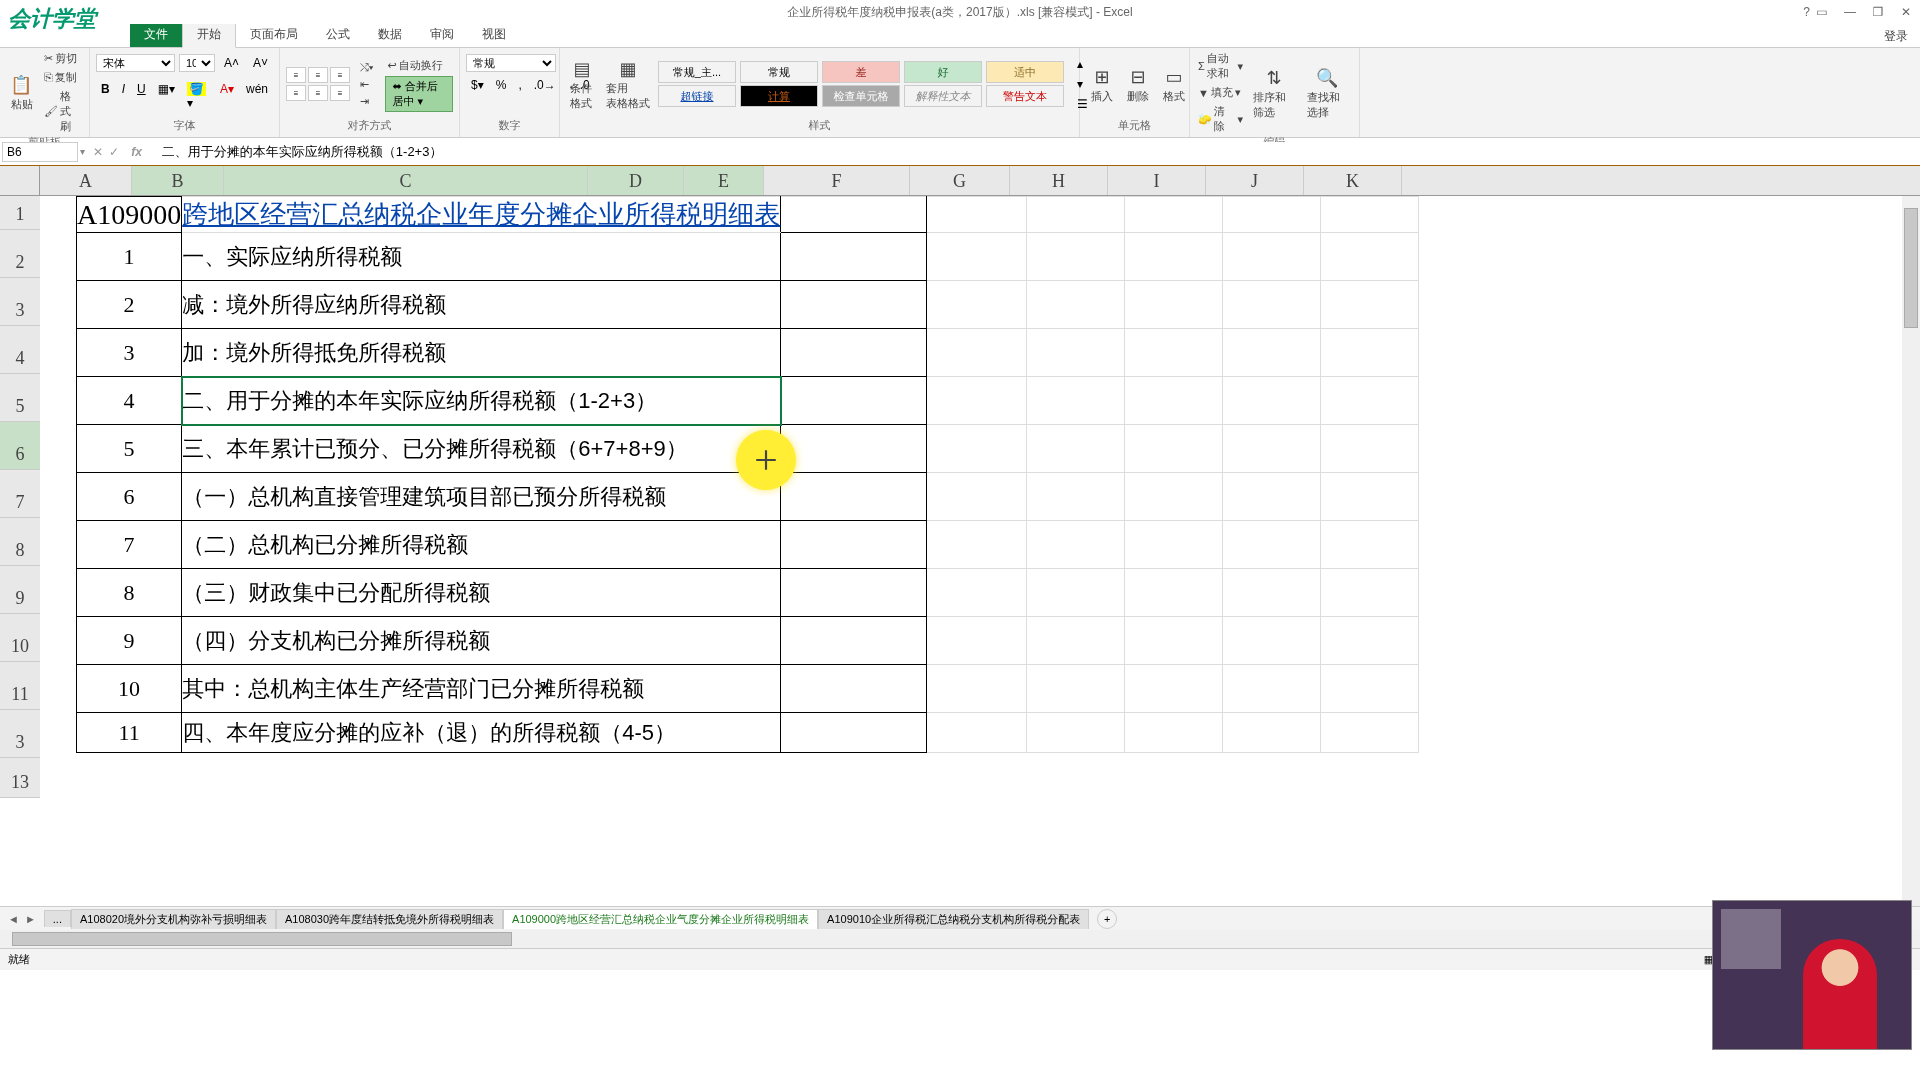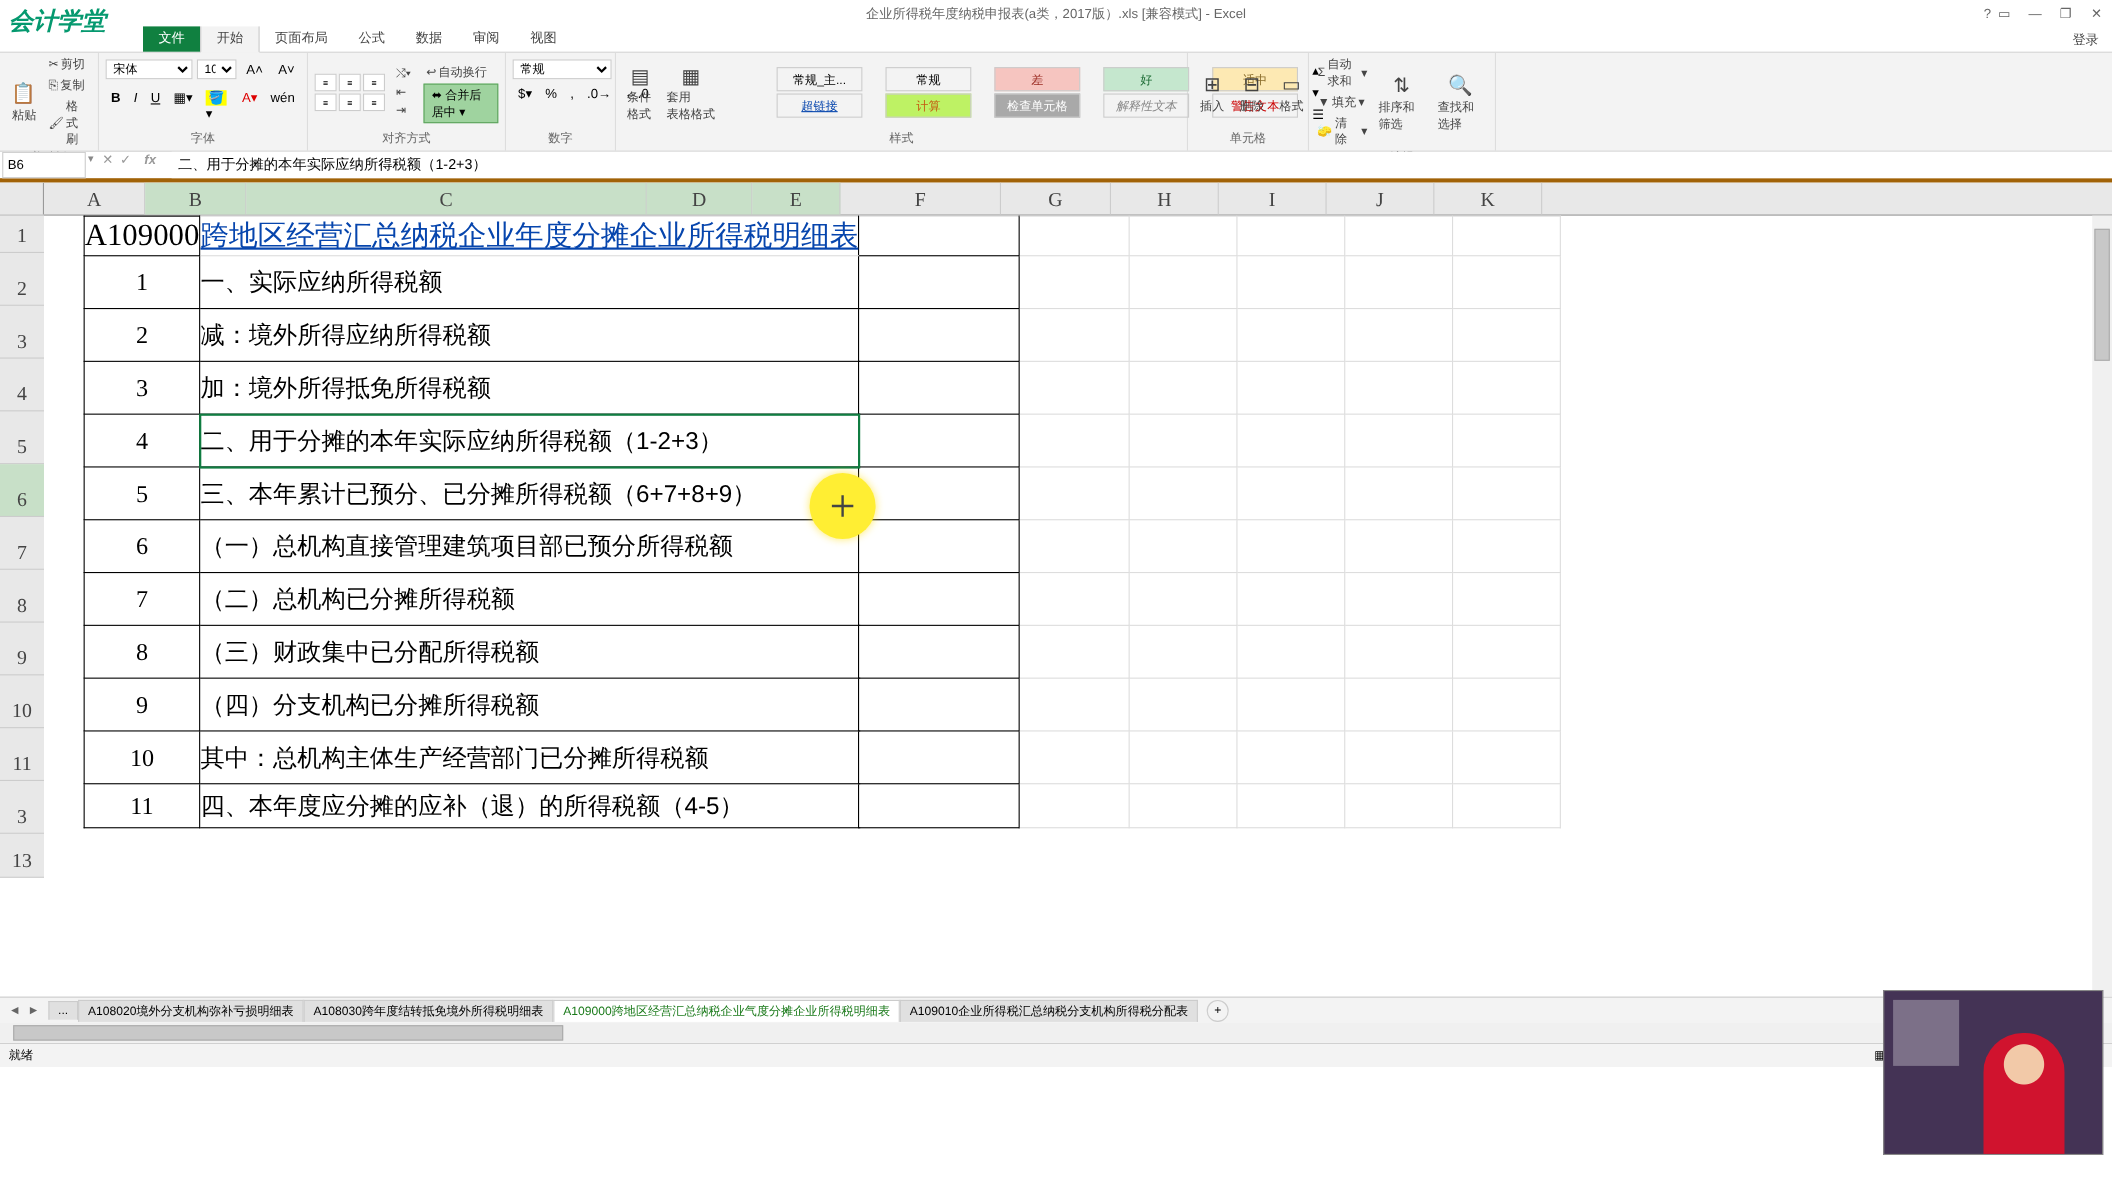--- a/index.html
+++ b/index.html
@@ -39,25 +39,25 @@
 
 
 .align-grid { display:grid; grid-template-columns: repeat(3,20px); gap:2px; }
 .align-grid span { width:20px; height:16px; border:1px solid #ccc; cursor:pointer; display:flex; align-items:center; justify-content:center; font-size:8px; background:#fff; }
 
 
 .merge-btn { background:#9fd39f; border:1px solid #5fa55f; padding:2px 6px; font-size:11px; cursor:pointer; }
 
 
 .styles-gallery { display:flex; flex-direction:column; gap:2px; }
-.style-row { display:flex; gap:21px;margin-left:48px; }
+.style-row { display:flex; gap:4px; }
 .style-cell { width:78px; height:22px; border:1px solid #ccc; font-size:11px; display:flex; align-items:center; justify-content:center; padding:0 4px; }
 
 
-.formula-bar { height: 28px; display:flex; border-bottom:4px solid #a16207; background:#fff; }
+.formula-bar { height: 28px; display:flex; align-items:center; border-bottom:1px solid #a16207; background:#fff; }
 .name-box { width:76px; border:1px solid #ccc; padding:2px 4px; font-size:12px; margin:0 2px; }
 .fb-btns { display:flex; gap:6px; padding:0 8px; color:#999; font-size:12px; }
 .fb-fx { font-style:italic; font-weight:bold; padding:0 6px; }
 .fb-input { flex:1; padding:2px 6px; font-size:13px; border:none; outline:none; }
 
 
 .sheet-wrapper { position:relative; height: 740px; overflow:hidden; }
 .col-headers { display:flex; background:#e8e8e8; border-bottom:1px solid #999; height:30px; }
 .corner { width:40px; border-right:1px solid #999; background:#e8e8e8; }
 .col-h { border-right:1px solid #ccc; text-align:center; line-height:30px; font-size:18px; color:#444; font-family: "Times New Roman", serif; }
@@ -237,21 +237,21 @@
       <div class="styles-gallery">
         <div class="style-row">
           <div class="style-cell">常规_主...</div>
           <div class="style-cell">常规</div>
           <div class="style-cell" style="background:#f6c5c0;color:#9b2c23;">差</div>
           <div class="style-cell" style="background:#c5e7ce;color:#1b6b33;">好</div>
           <div class="style-cell" style="background:#fde9b3;color:#8a6d2b;">适中</div>
         </div>
         <div class="style-row">
           <div class="style-cell" style="color:#0645ad;text-decoration:underline;">超链接</div>
-          <div class="style-cell" style="background:#bef264;color:#c55a11;">计算</div>
+          <div class="style-cell" style="background:#000000;color:#c55a11;text-decoration:underline;">计算</div>
           <div class="style-cell" style="background:#a9a9a9;color:#fff;">检查单元格</div>
           <div class="style-cell" style="font-style:italic;color:#888;">解释性文本</div>
           <div class="style-cell" style="color:#c00;">警告文本</div>
         </div>
       </div>
       <div class="rb-col" style="margin-left:4px;">
         <span class="font-btn">▴</span>
         <span class="font-btn">▾</span>
         <span class="font-btn">☰</span>
       </div>

